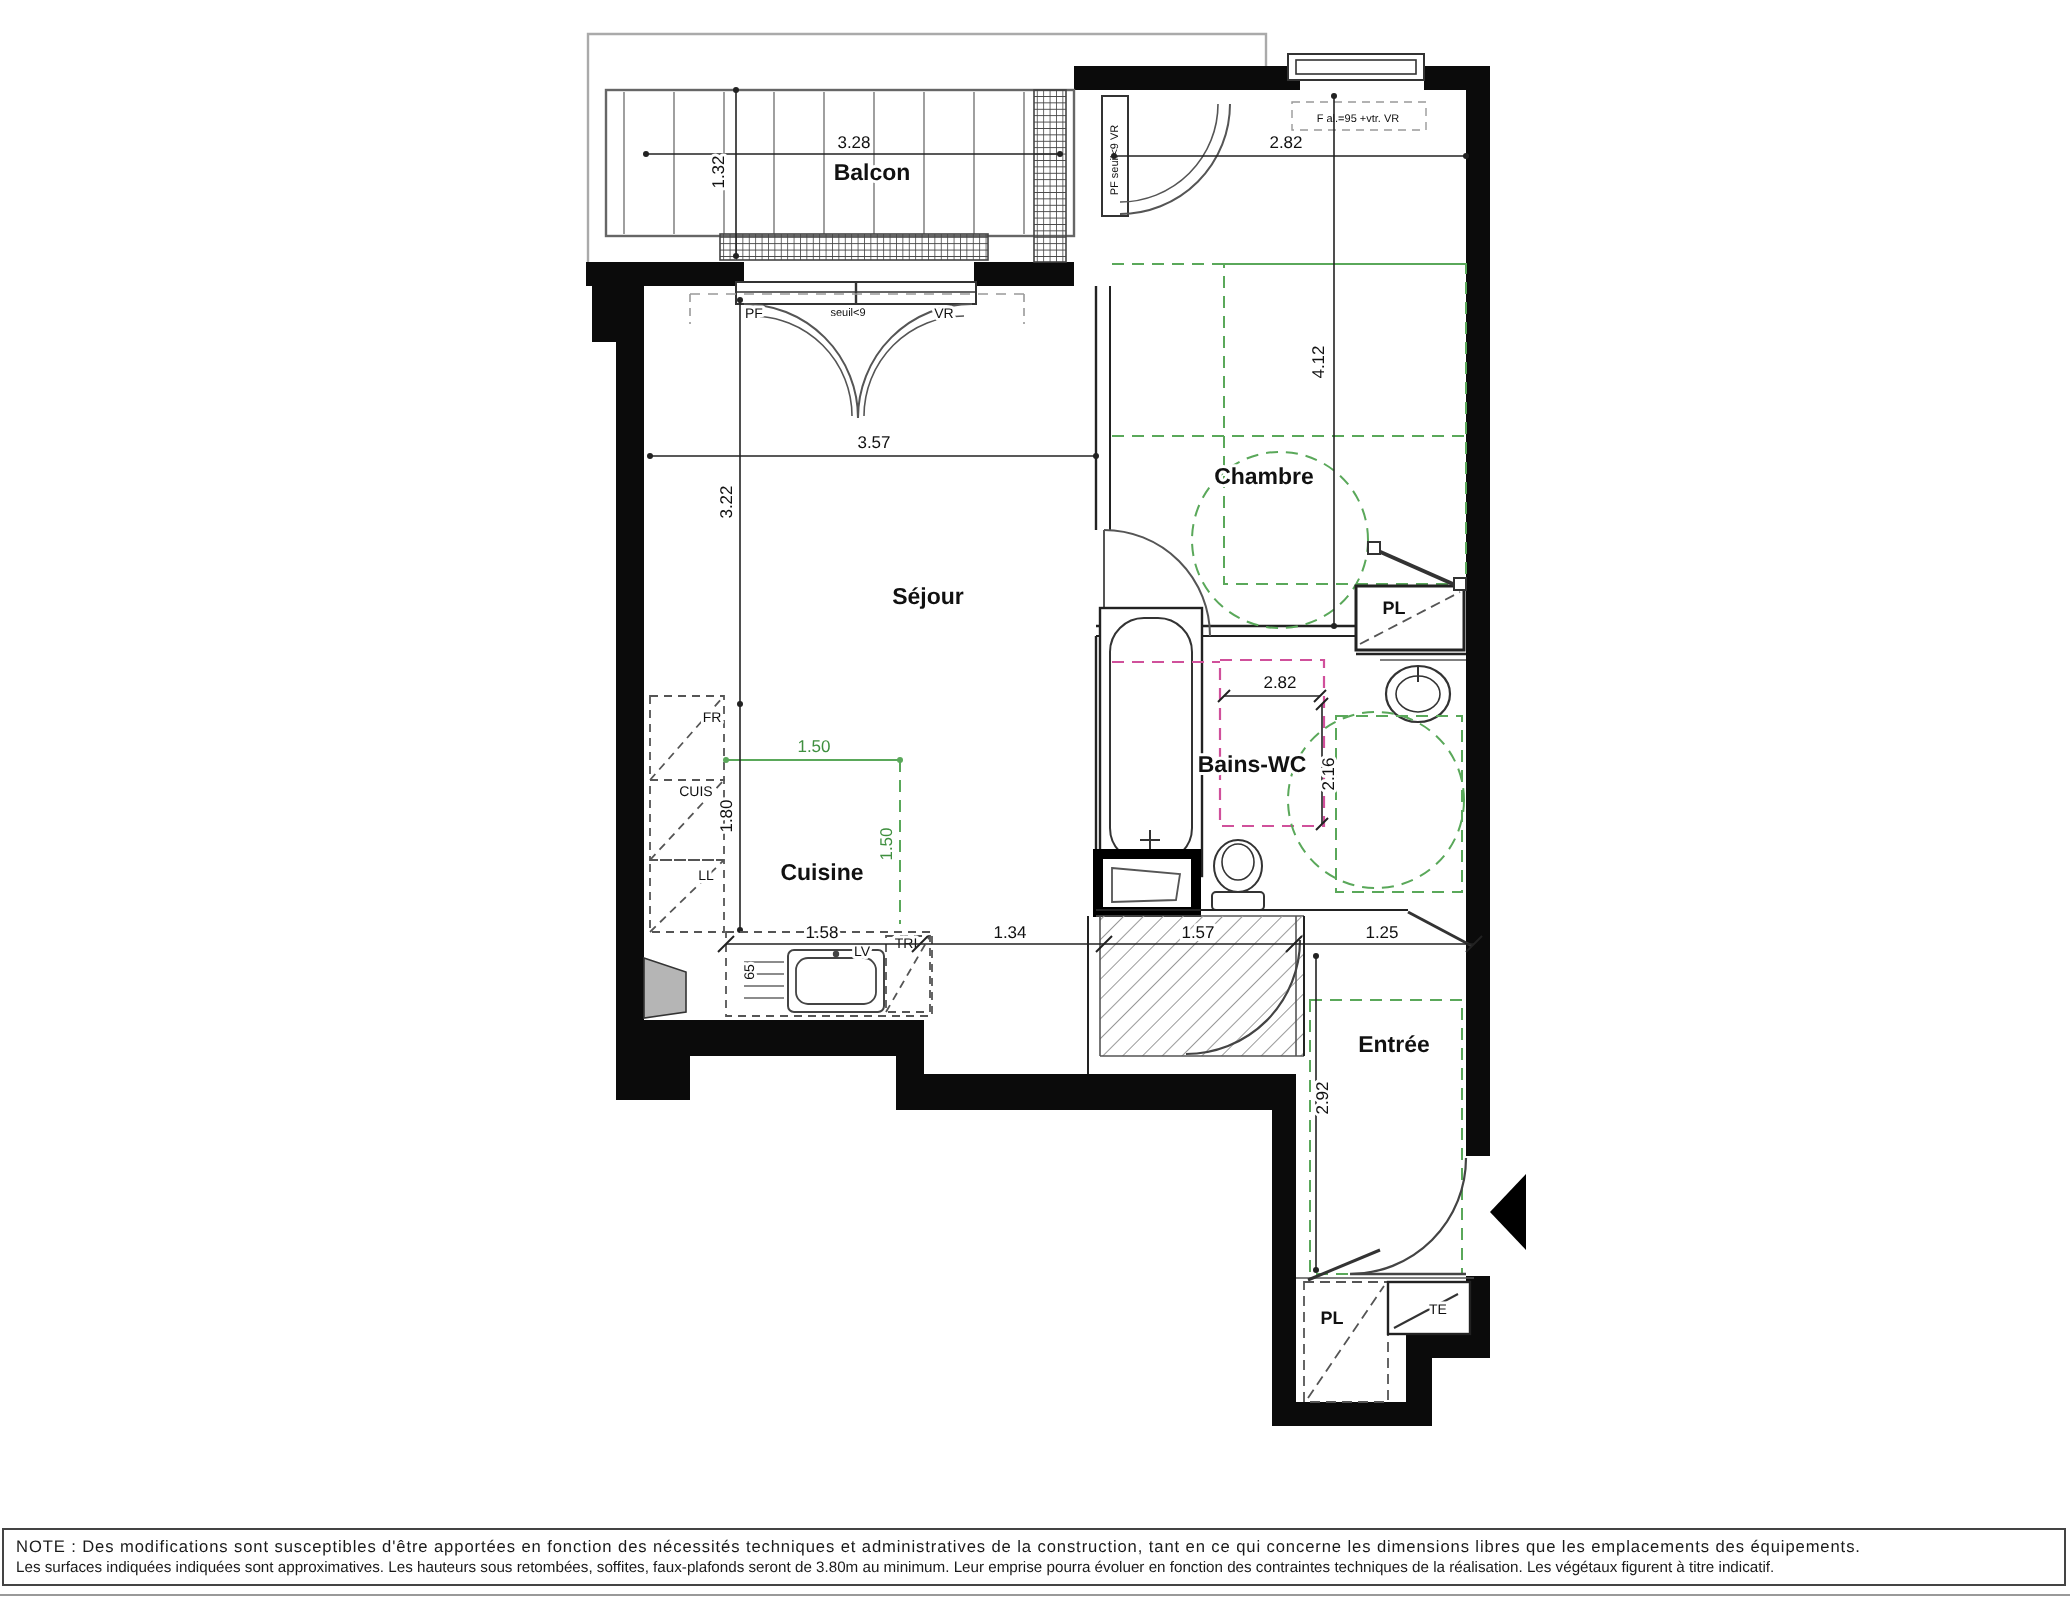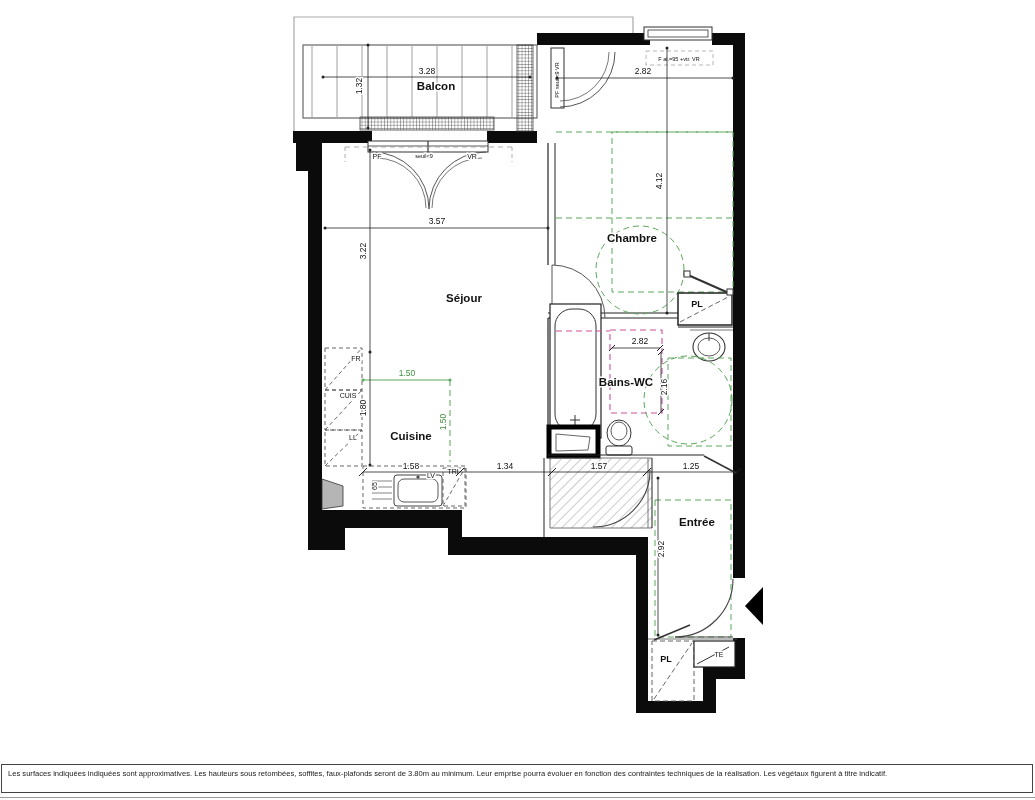--- a/index.html
+++ b/index.html
@@ -304,16 +304,17 @@
     <line x1="654" y1="699" x2="692" y2="643" stroke="#555" stroke-width="0.9" stroke-dasharray="5 3"></line>
     <text x="666" y="662" text-anchor="middle" class="halo" font-size="9" font-weight="bold">PL</text>
     <rect x="694" y="641" width="41" height="26" fill="#fff" stroke="#222" stroke-width="1.2"></rect>
     <line x1="697" y1="664" x2="729" y2="647" stroke="#333" stroke-width="1"></line>
     <text x="719" y="657" text-anchor="middle" class="small halo">TE</text>
   </g>
 
 </svg>
 
   <div class="note-box">
+    <div class="note-line1">NOTE  :  Des modifications sont susceptibles d'être apportées en fonction des nécessités techniques et administratives de la construction, tant en ce qui concerne les dimensions libres que les emplacements des équipements.</div>
     <div class="note-line2">Les surfaces indiquées indiquées sont approximatives. Les hauteurs sous retombées, soffites, faux-plafonds seront de 3.80m au minimum. Leur emprise pourra évoluer en fonction des contraintes techniques de la réalisation. Les végétaux figurent à titre indicatif.</div>
   </div>
   <div class="bottom-rule"></div>
 </div>
 
 </body></html>

